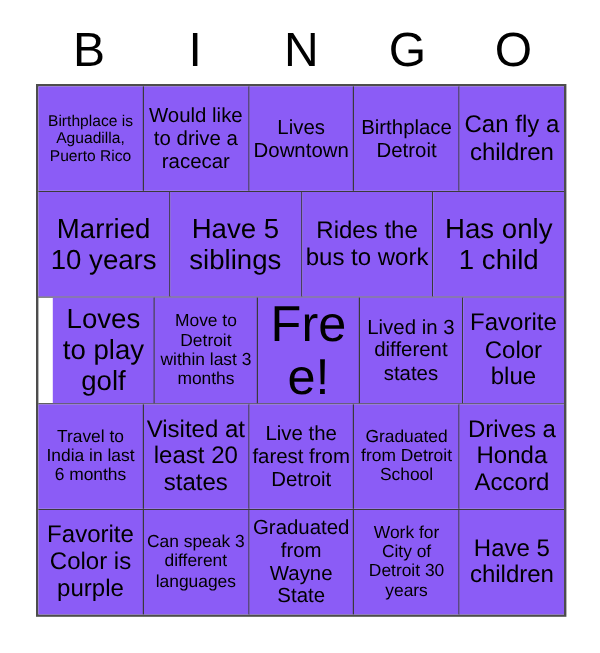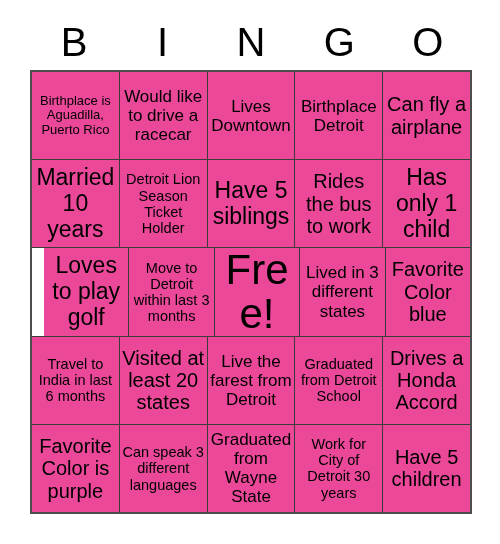--- a/index.html
+++ b/index.html
@@ -73,21 +73,21 @@
     flex: 1 1 0;
     min-width: 0;
     border-right: 1px solid #3a3a3a;
     box-sizing: border-box;
     display: flex;
     align-items: center;
     justify-content: center;
     text-align: center;
     padding: 1px 2px;
     overflow: hidden;
-    background: #ec4899;
+    background: #8b5cf6;
   }
   .bingo-cell:last-child {
     border-right: none;
   }
   .cell-text {
     display: block;
     width: 100%;
     line-height: 1.12;
     word-wrap: break-word;
     overflow-wrap: break-word;
@@ -124,30 +124,27 @@
       <div class="bingo-cell" style="border-right-color: rgb(58, 58, 58);">
           <span class="cell-text fs-md">Would like to drive a racecar</span>
         </div>
       <div class="bingo-cell" style="border-right-color: rgb(58, 58, 58);">
           <span class="cell-text fs-md">Lives Downtown</span>
         </div>
       <div class="bingo-cell" style="border-right-color: rgb(58, 58, 58);">
           <span class="cell-text fs-md">Birthplace Detroit</span>
         </div>
       <div class="bingo-cell" style="border-right-color: rgb(58, 58, 58);">
-          <span class="cell-text fs-lg">Can fly a airplane</span>
+          <span class="cell-text fs-lg">Can fly a children</span>
         </div>
     </div>
 
     <div class="bingo-row" style="border-bottom-color: rgb(58, 58, 58);">
       <div class="bingo-cell" style="border-right-color: rgb(58, 58, 58);">
           <span class="cell-text fs-xl">Married 10 years</span>
-        </div>
-      <div class="bingo-cell" style="border-right-color: rgb(58, 58, 58);">
-          <span class="cell-text fs-sm">Detroit Lion Season Ticket Holder</span>
         </div>
       <div class="bingo-cell" style="border-right-color: rgb(58, 58, 58);">
           <span class="cell-text fs-xl">Have 5 siblings</span>
         </div>
       <div class="bingo-cell" style="border-right-color: rgb(58, 58, 58);">
           <span class="cell-text fs-lg">Rides the bus to work</span>
         </div>
       <div class="bingo-cell" style="border-right-color: rgb(58, 58, 58);">
           <span class="cell-text fs-xl">Has only 1 child</span>
         </div>

